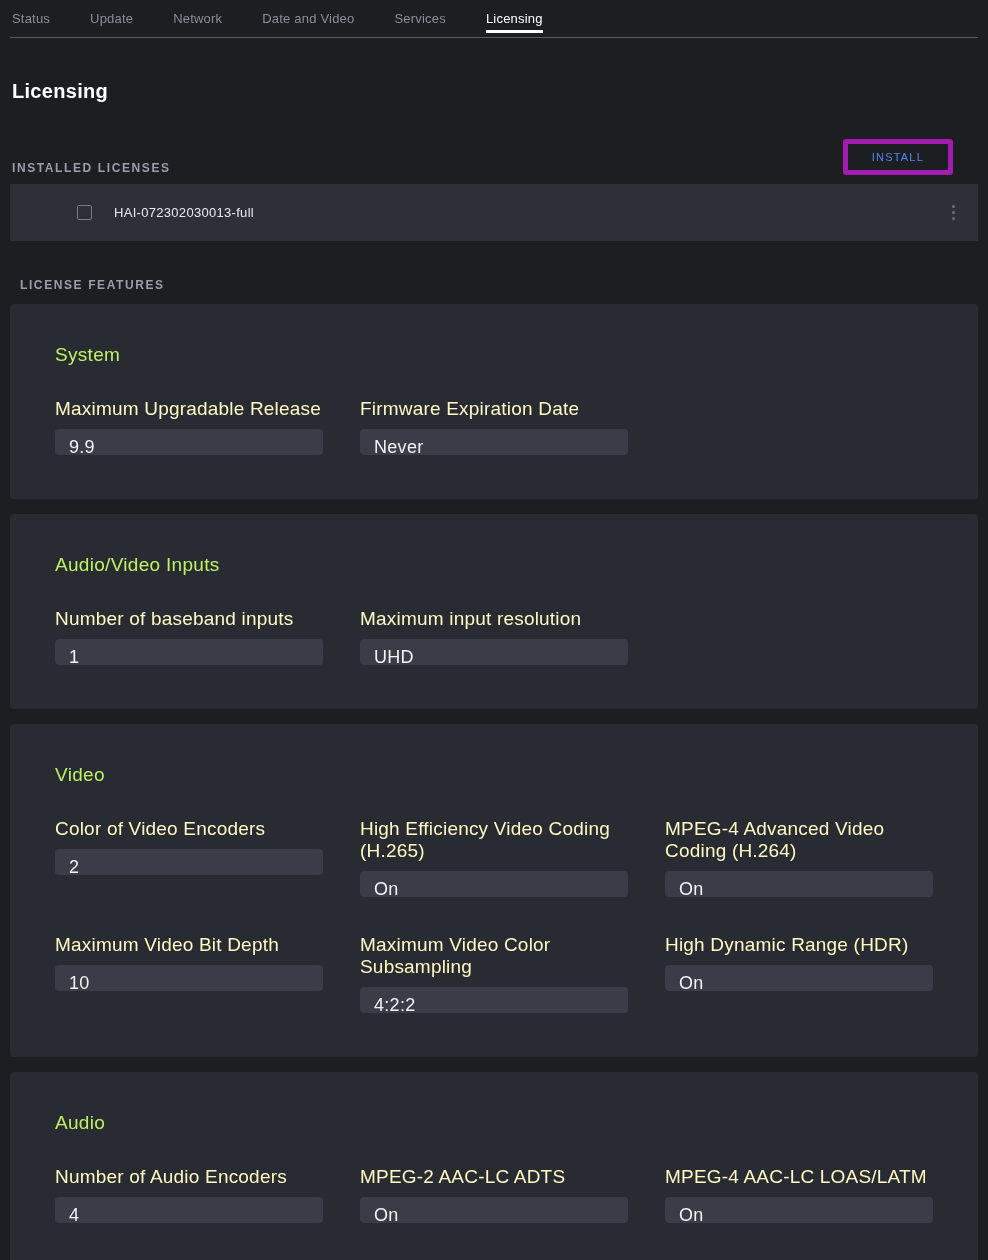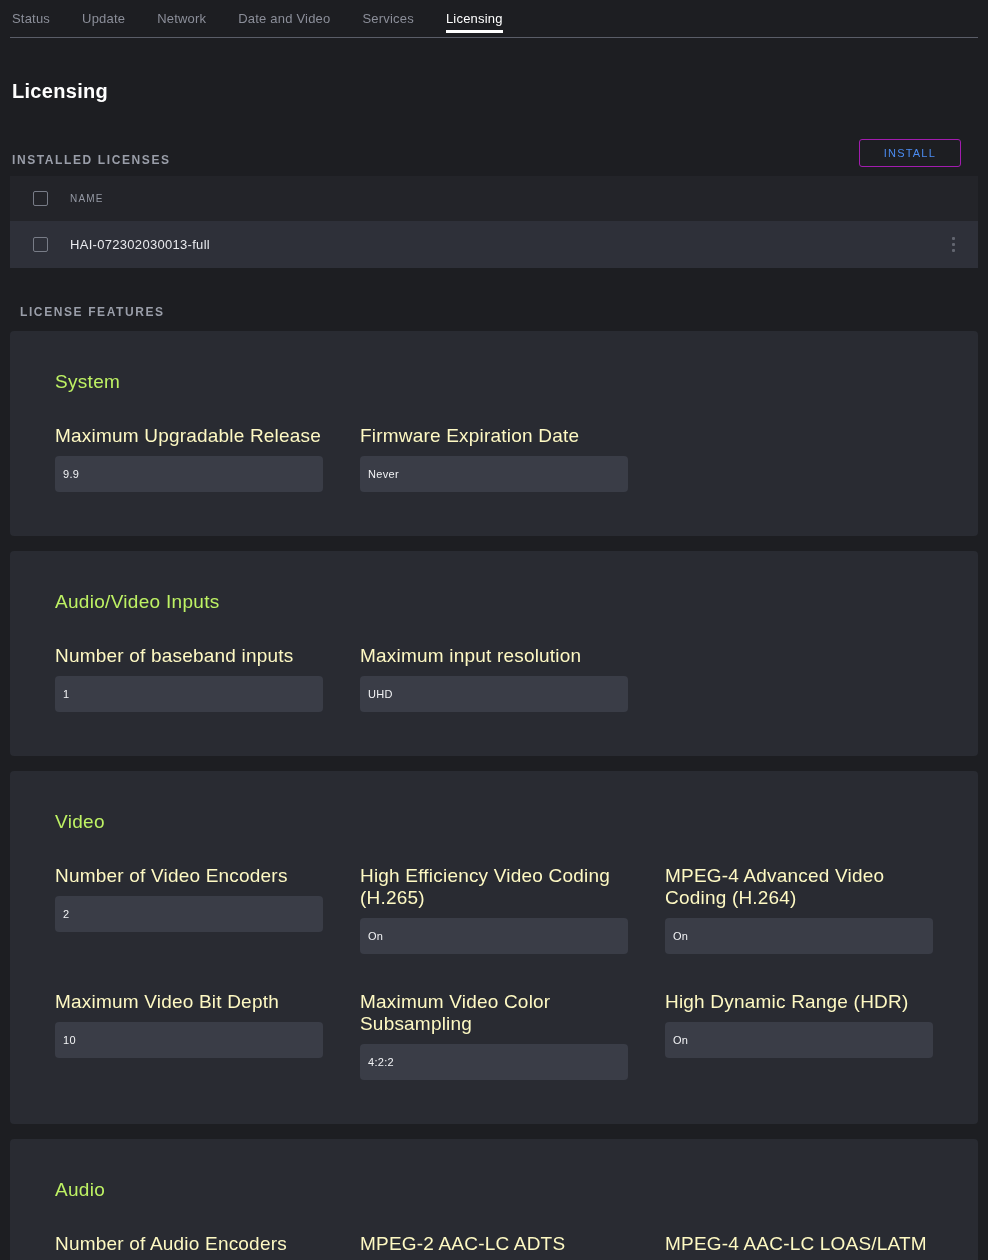--- a/index.html
+++ b/index.html
@@ -6,21 +6,21 @@
   html, body { width: 988px; height: 1260px; overflow: hidden; }
   body {
     background: #1d1e22;
     font-family: "Liberation Sans", sans-serif;
     color: #e9eaee;
   }
 
   
   .tabbar {
     display: flex;
-    column-gap: 32px;
+    column-gap: 40px;
     padding: 0 12px;
     height: 34px;
     align-items: flex-start;
   }
   .tab {
     font-size: 13px;
     color: #8b8e99;
     padding: 11px 0 7px 0;
     position: relative;
     cursor: pointer;
@@ -57,44 +57,45 @@
     margin: 36px 12px 9px 12px;
   }
   .section-label {
     font-size: 12px;
     letter-spacing: 1.6px;
     color: #9a9ea9;
     font-weight: 700;
   }
   .btn-install {
     background: transparent;
-    border: 1px solid #a21caf;
+    border: 5px solid #a21caf;
     color: #4b8bf0;
     font-family: "Liberation Sans", sans-serif;
     font-size: 11px;
     letter-spacing: 1.2px;
     padding: 7px 24px;
     border-radius: 3px;
     cursor: pointer;
-    margin-right: 15px;
+    margin-right: 23px;
   }
 
   
   .license-table { margin: 0 10px; }
   .table-header-row {
     background: #232429;
     height: 45px;
     display: flex;
     align-items: center;
   }
   .table-data-row {
     background: #2e3039;
-    height: 47px;
+    height: 57px;
     display: flex;
     align-items: center;
+    padding-left: 44px;
   }
   .cell-checkbox {
     width: 60px;
     display: flex;
     justify-content: center;
     flex: 0 0 auto;
   }
   .checkbox {
     width: 15px;
     height: 15px;
@@ -150,27 +151,27 @@
     column-gap: 37px;
     row-gap: 37px;
   }
   .field-label {
     font-size: 19px;
     color: #fef9c3;
     letter-spacing: 0.2px;
     margin-bottom: 9px;
   }
   .field-value {
-    height: 36px;
+    height: 26px;
     background: #3a3d47;
     border-radius: 4px;
-    font-size: 11px;
+    font-size: 18px;
     color: #f2f3f5;
     line-height: 36px;
-    padding-left: 8px;
+    padding-left: 14px;
     letter-spacing: 0.3px;
     cursor: default;
   }
 </style>
 </head>
 <body>
 
 <nav class="tabbar">
   <div class="tab">Status</div>
   <div class="tab">Update</div>
@@ -182,26 +183,20 @@
 <div class="tab-divider"></div>
 
 <h1 class="page-title">Licensing</h1>
 
 <div class="section-header">
   <div class="section-label">INSTALLED LICENSES</div>
   <button class="btn-install">INSTALL</button>
 </div>
 
 <div class="license-table">
-  <div class="table-header-row">
-    <div class="cell-checkbox">
-      <div class="checkbox"></div>
-    </div>
-    <div class="col-name-header">NAME</div>
-  </div>
   <div class="table-data-row">
     <div class="cell-checkbox">
       <div class="checkbox"></div>
     </div>
     <div class="cell-name">HAI-072302030013-full</div>
     <div class="cell-actions">
       <div class="kebab">
           <span></span>
           <span></span>
           <span></span>
@@ -237,21 +232,21 @@
       <div class="field-label">Maximum input resolution</div>
       <div class="field-value">UHD</div>
     </div>
   </div>
 </section>
 
 <section class="card">
   <h2 class="card-title">Video</h2>
   <div class="fields-grid">
     <div class="field">
-      <div class="field-label">Number of Video Encoders</div>
+      <div class="field-label">Color of Video Encoders</div>
       <div class="field-value">2</div>
     </div>
     <div class="field">
       <div class="field-label">High Efficiency Video Coding (H.265)</div>
       <div class="field-value">On</div>
     </div>
     <div class="field">
       <div class="field-label">MPEG-4 Advanced Video Coding (H.264)</div>
       <div class="field-value">On</div>
     </div>

